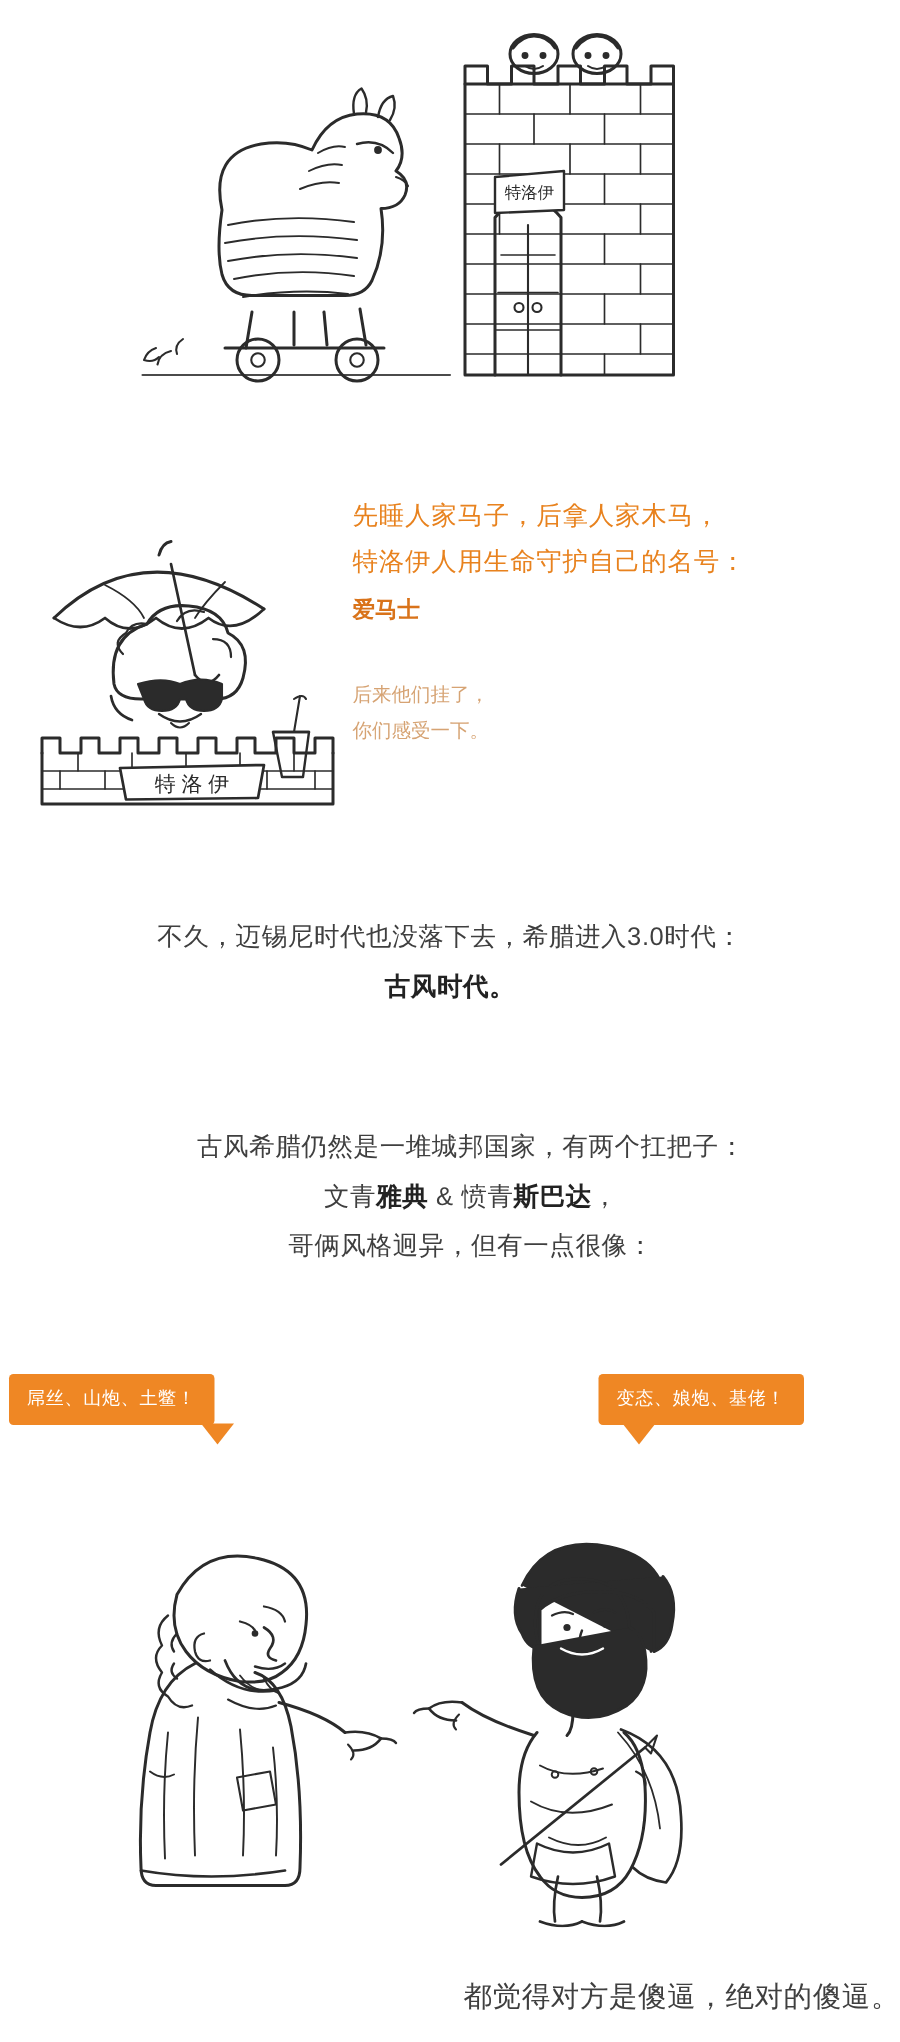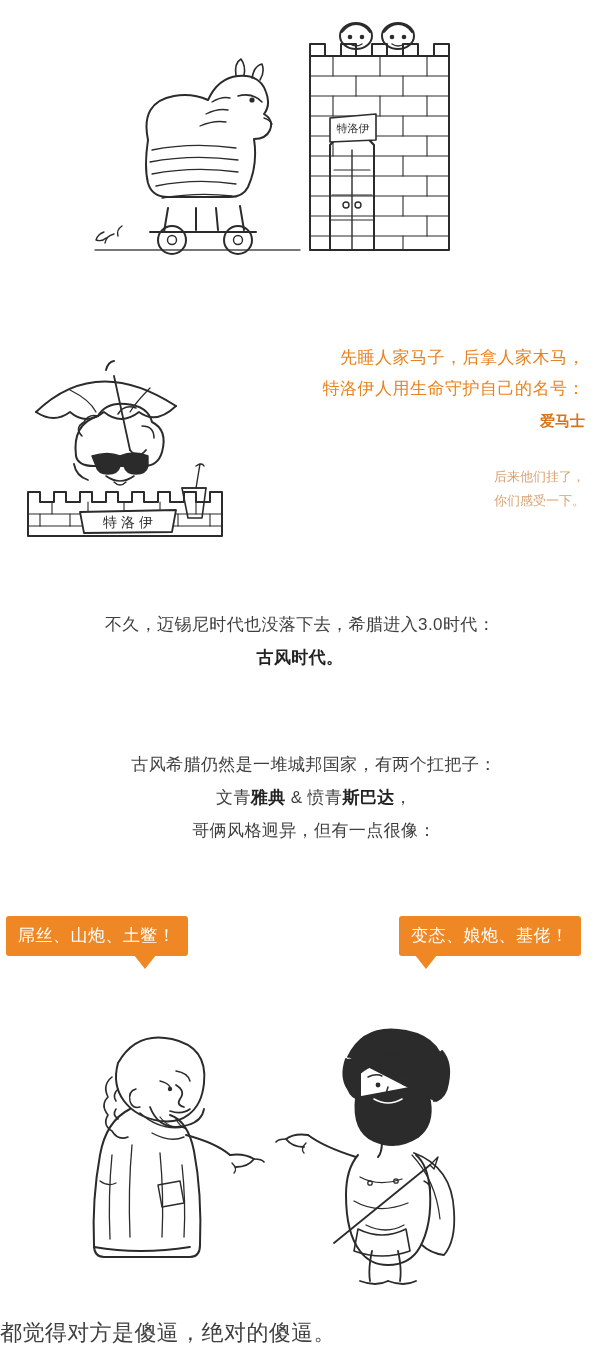--- a/index.html
+++ b/index.html
@@ -31,23 +31,23 @@
     left: 0; top: 320px;
     width: 600px; height: 260px;
   }
   .illus-sheep {
     position: absolute;
     left: 10px; top: 20px;
     width: 225px; height: 200px;
   }
   .quote-text {
     position: absolute;
-    left: 235px; top: 22px;
+    left: 235px; top: 8px;
     width: 350px;
-    text-align: right;
+    text-align: left;
     line-height: 1.85;
   }
   .quote-line {
     font-size: 17px;
     color: #e8821e;
     letter-spacing: 0.5px;
     white-space: nowrap;
   }
   .quote-strong {
     font-size: 15px;
@@ -74,21 +74,21 @@
   }
   .para .b { font-weight: bold; color: #222; }
   .p1 { left: 0; top: 608px; text-align: center; }
   .p2 { left: 14px; top: 748px; }
 
   
   .bubble {
     position: absolute;
     background: #ef8724;
     color: #ffffff;
-    font-size: 17px;
+    font-size: 12px;
     padding: 8px 12px 9px 12px;
     border-radius: 3px;
     white-space: nowrap;
     letter-spacing: 0.5px;
     font-family: Liberation Mono, monospace;
   }
   .bubble-left { left: 6px; top: 916px; }
   .bubble-right { left: 399px; top: 916px; }
   .bubble::after {
     content: "";
@@ -107,22 +107,22 @@
     position: absolute;
     left: 0; top: 985px;
     width: 600px; height: 300px;
   }
 
   
   .closing {
     position: absolute;
     left: 0; top: 1318px;
     width: 600px;
-    text-align: left;
-    font-size: 22px;
+    text-align: right;
+    font-size: 19px;
     color: #3f3f3f;
     letter-spacing: 0.4px;
   }
 
   svg { display: block; }
 </style>
 </head>
 <body>
 
 <div class="page">

